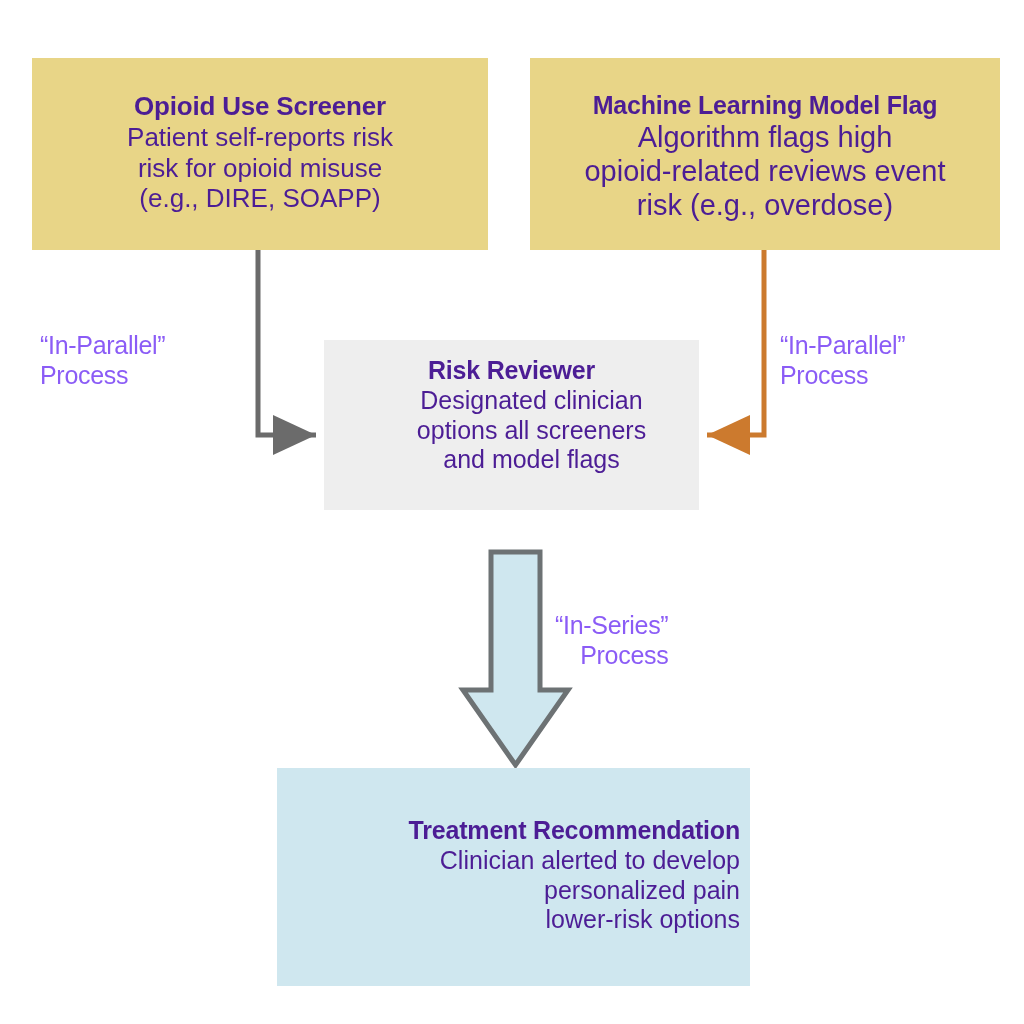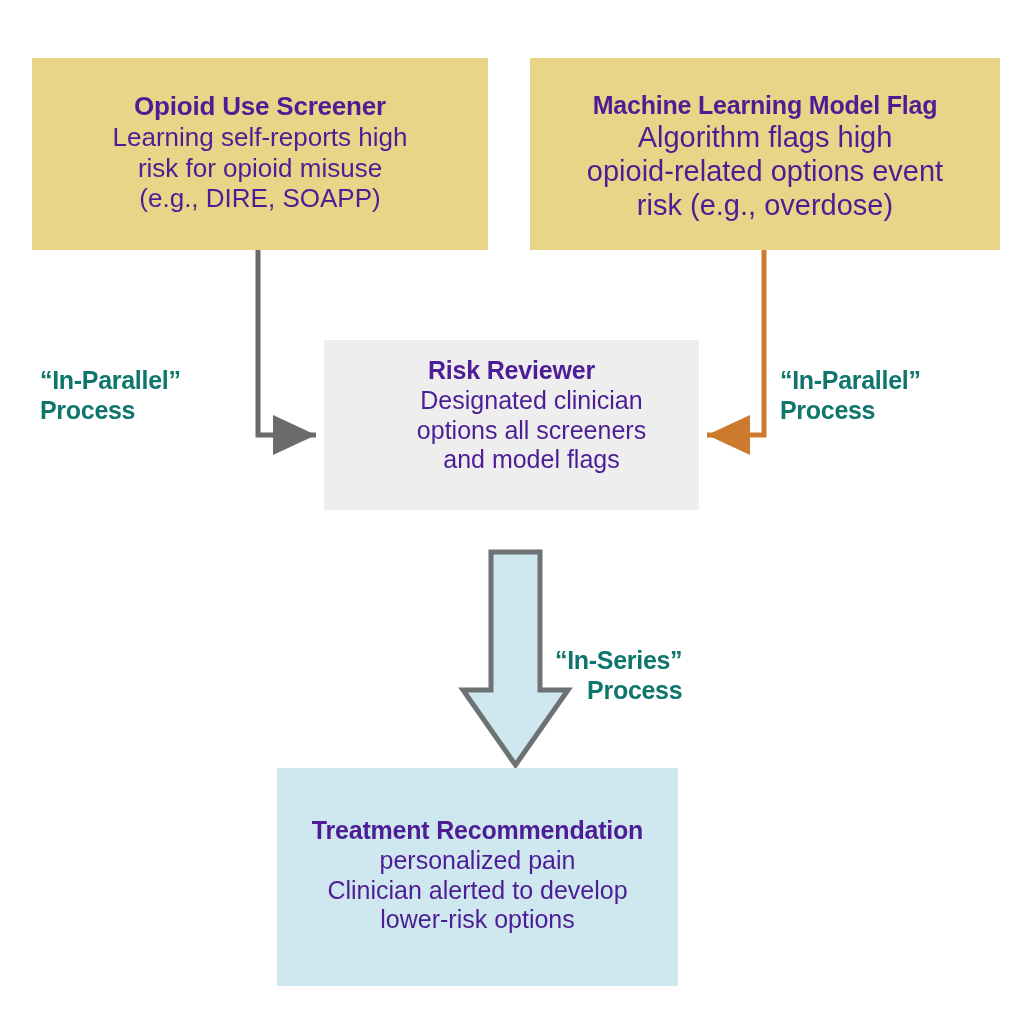--- a/index.html
+++ b/index.html
@@ -70,37 +70,37 @@
     left: 324px; top: 340px;
     width: 375px; height: 170px;
     background: #eeeeee;
     padding: 4px 8px 24px;
   }
   #node-reviewer .title { font-size: 25px; margin-bottom: 1px; }
   #node-reviewer .desc  { font-size: 25px; margin-left: 40px; }
 
   #node-treatment {
     left: 277px; top: 768px;
-    width: 401px; height: 218px;
+    width: 473px; height: 218px;
     background: #cfe7ef;
     padding: 6px 10px 10px;
+    align-items: flex-end;
   }
   #node-treatment .title { font-size: 25px; margin-bottom: 1px; }
   #node-treatment .desc  { font-size: 25px; }
 
   
   .edge-label {
     position: absolute;
-    font-weight: bold;
-    color: #0f766e;
+    font-weight: normal;
+    color: #8b5cf6;
     font-size: 25px;
     line-height: 1.2;
     letter-spacing: -0.3px;
     white-space: nowrap;
-    margin-top: 35px;
   }
   #label-parallel-left  { left: 40px;  top: 330px; text-align: left; }
   #label-parallel-left .l2 { display:block; }
   #label-parallel-right { left: 780px; top: 330px; text-align: left; }
   #label-parallel-right .l2 { display:block; }
   #label-series         { left: 555px; top: 610px; text-align: right; }
   #label-series .l2     { display:block; }
 </style>
 </head>
 <body>
@@ -119,43 +119,43 @@
 
     <path d="M258,250 L258,435 L316,435" fill="none" stroke="#6b6b6b" stroke-width="5" marker-end="url(#arrow-gray)"></path>
 
     <path d="M764,250 L764,435 L707,435" fill="none" stroke="#cc7a2e" stroke-width="5" marker-end="url(#arrow-orange)"></path>
 
     <path d="M491,552 L540,552 L540,690 L568,690 L515.5,765 L463,690 L491,690 Z" fill="#cfe7ef" stroke="#6d7274" stroke-width="5" stroke-linejoin="miter"></path>
   </svg>
 
   <div class="node" id="node-screener">
     <div class="title">Opioid Use Screener</div>
-    <div class="desc">Learning self-reports high</div>
+    <div class="desc">Patient self-reports risk</div>
     <div class="desc">risk for opioid misuse</div>
     <div class="desc">(e.g., DIRE, SOAPP)</div>
   </div>
 
   <div class="node" id="node-mlflag">
     <div class="title">Machine Learning Model Flag</div>
     <div class="desc">Algorithm flags high</div>
-    <div class="desc">opioid-related options event</div>
+    <div class="desc">opioid-related reviews event</div>
     <div class="desc">risk (e.g., overdose)</div>
   </div>
 
   <div class="node" id="node-reviewer">
     <div class="title">Risk Reviewer</div>
     <div class="desc">Designated clinician</div>
     <div class="desc">options all screeners</div>
     <div class="desc">and model flags</div>
   </div>
 
   <div class="node" id="node-treatment">
     <div class="title">Treatment Recommendation</div>
+    <div class="desc">Clinician alerted to develop</div>
     <div class="desc">personalized pain</div>
-    <div class="desc">Clinician alerted to develop</div>
     <div class="desc">lower-risk options</div>
   </div>
 
   <div class="edge-label" id="label-parallel-left">
     <span class="l1">“In-Parallel”</span>
     <span class="l2">Process</span>
   </div>
 
   <div class="edge-label" id="label-parallel-right">
     <span class="l1">“In-Parallel”</span>

